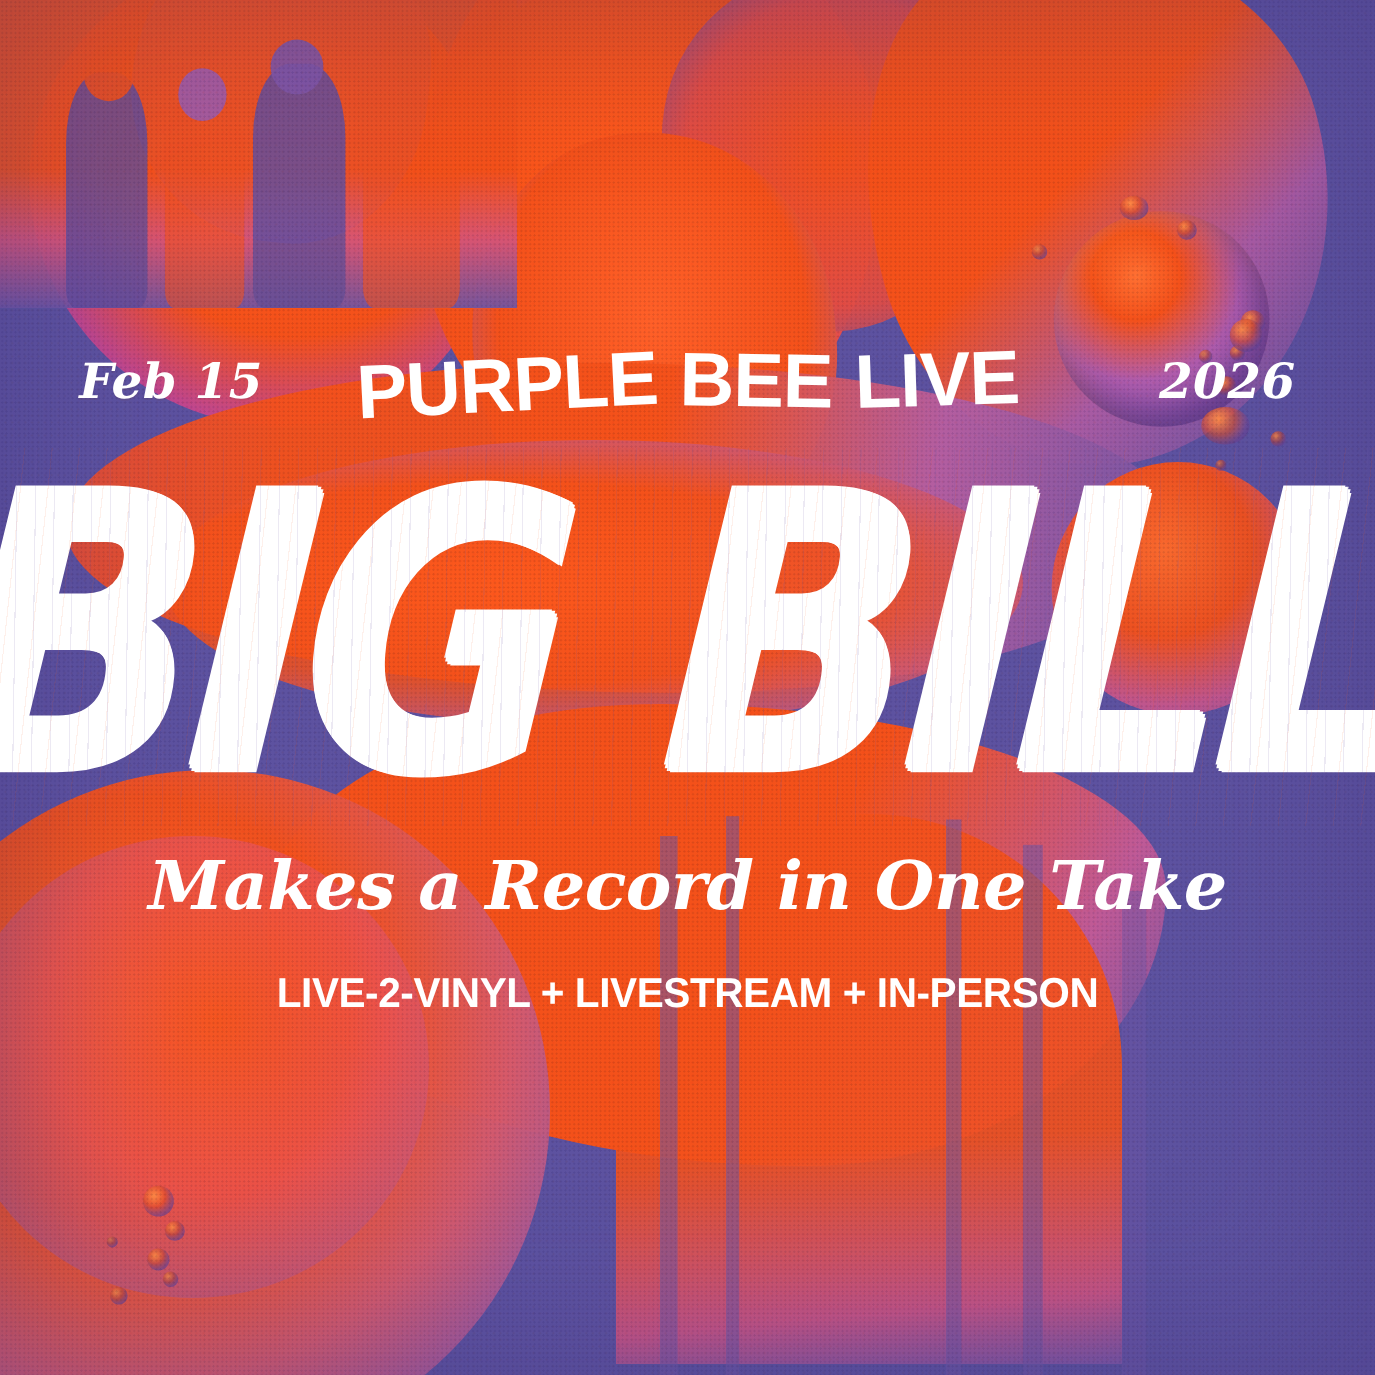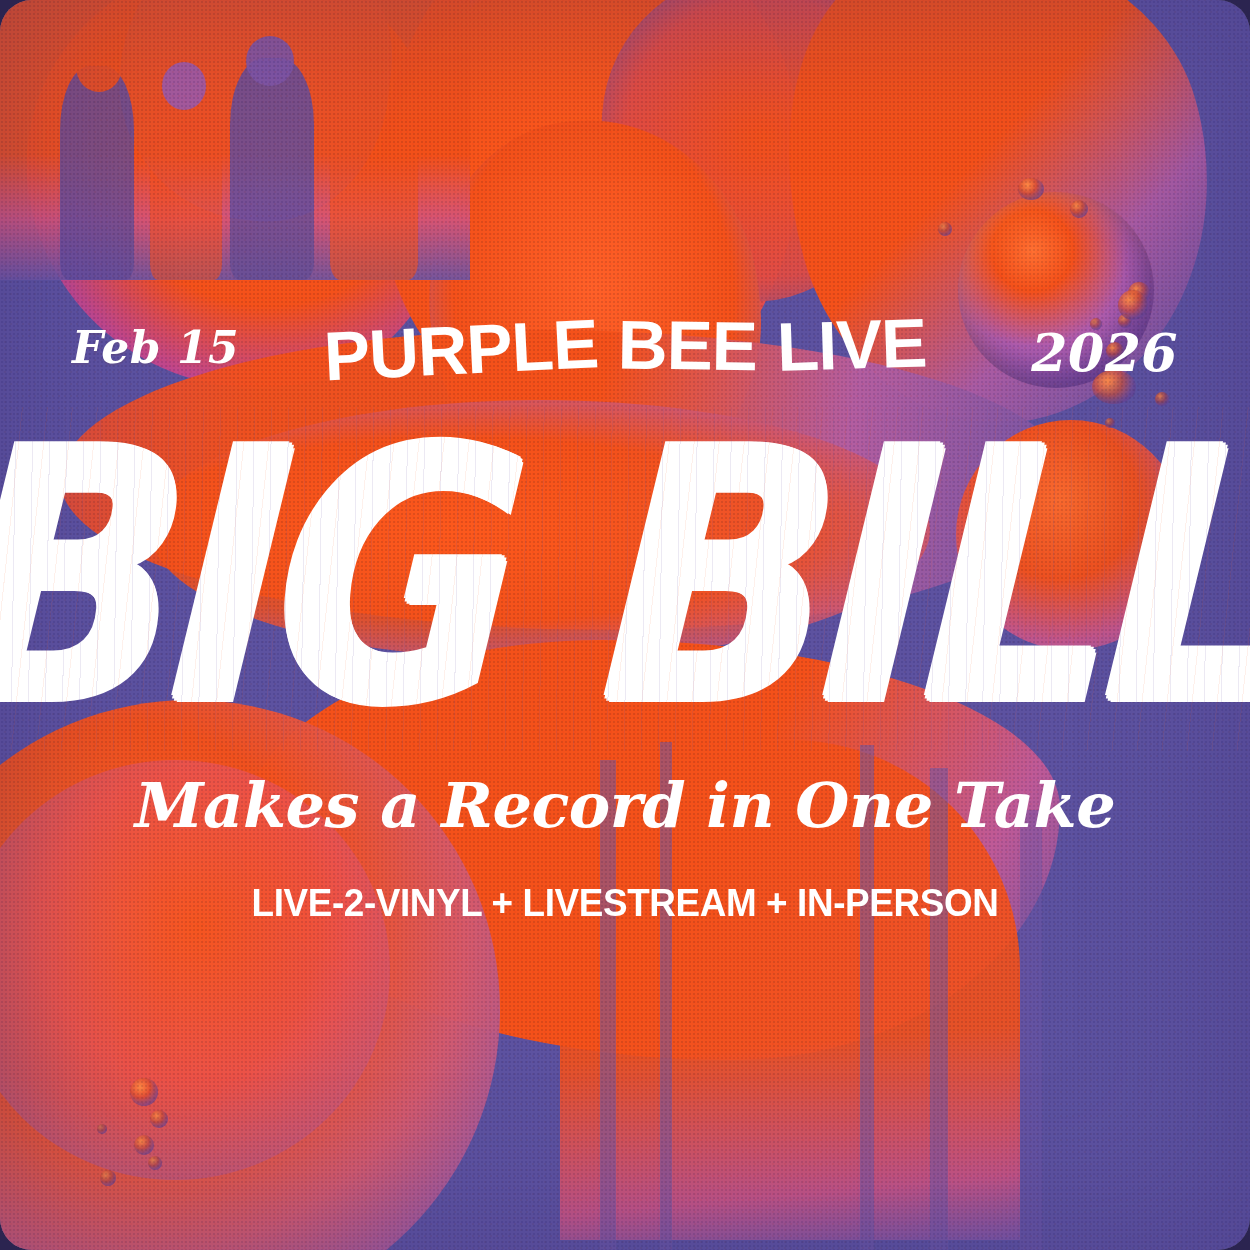--- a/index.html
+++ b/index.html
@@ -4,21 +4,20 @@
 <title>Big Bill Poster</title>
 <style>
   html,body{margin:0;padding:0;background:#2b2450;}
   *{box-sizing:border-box;}
   .poster{
     position:relative;
     width:1250px;height:1250px;
     overflow:hidden;
     background:#404040;
     font-family:"Liberation Sans", sans-serif;
-    border-radius:32px;
     -webkit-font-smoothing:antialiased;
   }
 
   
   .bg{position:absolute;inset:0;overflow:hidden;}
   .bg-base{position:absolute;inset:0;background:#5d52a0;}
 
   
   .blob{position:absolute;background:#f4511a;}
 
@@ -144,21 +143,21 @@
     font-family:"DejaVu Serif", serif;
     font-weight:700;font-style:italic;
     font-size:44px;letter-spacing:.5px;color:#fff;
     text-shadow:0 2px 0 rgba(120,60,30,.10);
     white-space:nowrap;
   }
   .date-right{
     position:absolute;right:72px;top:6px;
     font-family:"DejaVu Serif", serif;
     font-weight:700;font-style:italic;
-    font-size:52px;letter-spacing:.5px;color:#fff;
+    font-size:44px;letter-spacing:.5px;color:#fff;
     white-space:nowrap;
   }
   .presenter{
     position:absolute;left:50%;top:-4px;transform:translateX(-50%) rotate(-0.6deg);
     white-space:nowrap;display:flex;align-items:baseline;gap:0;
   }
   .presenter span{
     font-family:"Liberation Sans", sans-serif;
     font-weight:700;font-size:69px;line-height:1;
     color:#fff;letter-spacing:-1px;

